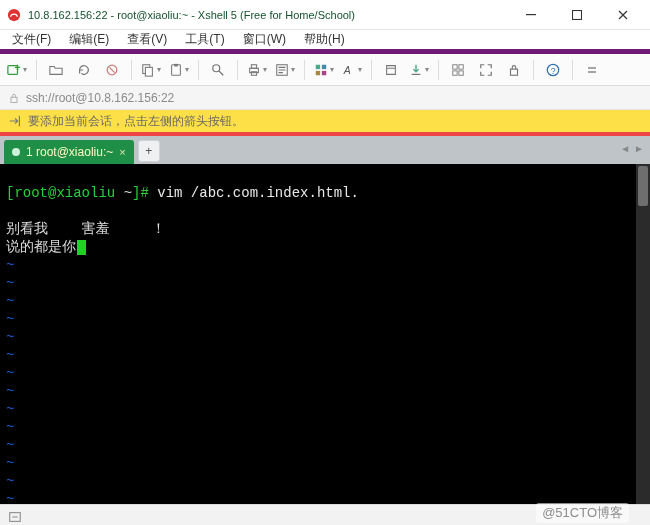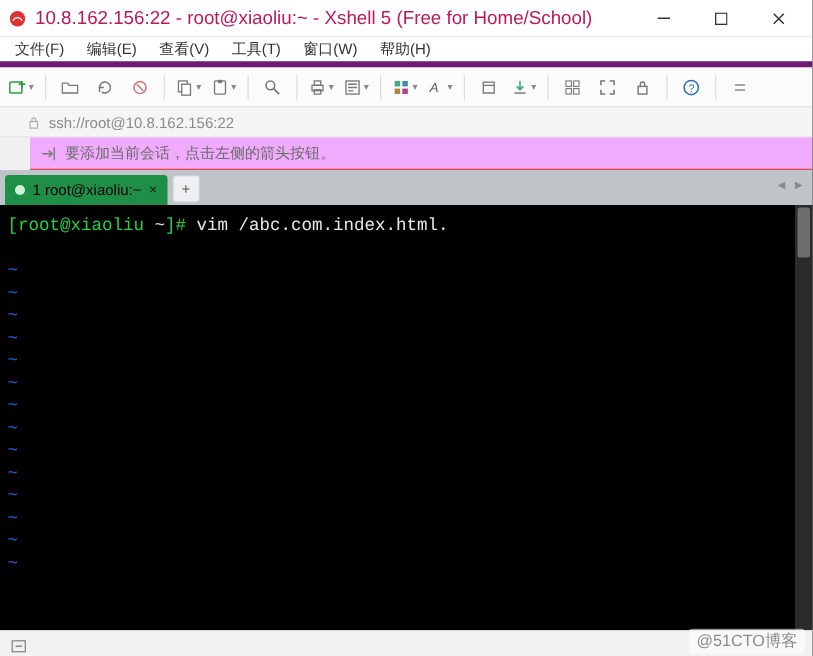--- a/index.html
+++ b/index.html
@@ -17,21 +17,21 @@
     background: #fff;
     border-bottom: 1px solid #e5e5e5;
     display: flex;
     align-items: center;
     padding: 0 4px 0 6px;
   }
   .titlebar .app-icon {
     width: 16px; height: 16px; margin-right: 6px;
     display:flex;align-items:center;justify-content:center;
   }
-  .titlebar .title { color: #be185d; font-size: 15px; flex:1; }
+  .titlebar .title { color: #14532d; font-size: 11px; flex:1; }
   .win-controls { display:flex; gap:0; }
   .win-btn { width:46px; height:30px; display:flex; align-items:center; justify-content:center; color:#444; }
   .menubar {
     height: 24px;
     background: #fff;
     display: flex;
     align-items: center;
     padding: 0 6px;
     border-bottom: 5px solid #701a75;
     gap: 6px;
@@ -53,47 +53,46 @@
   }
   .tool-btn.accent { color:#2e9e3f; }
   .tool-btn.blue { color:#2f6fb0; }
   .tool-sep { width:1px; height:20px; background:#ddd; margin:0 2px; }
   .drop::after { content:"▾"; font-size:8px; margin-left:2px; color:#888; }
   .addressbar {
     height: 24px;
     background:#f5f5f5;
     border-bottom:1px solid #e2e2e2;
     display:flex; align-items:center;
-    padding:0 21px;
+    padding:0 8px;
     color:#8a8a8a;
     gap:6px;
   }
   .hintbar {
     height: 26px;
-    background:#f0abfc;
-    border-bottom:1px solid #ef4444;
+    background:#fde047;
+    border-bottom:4px solid #ef4444;
     display:flex; align-items:center;
     padding:0 8px;
     color:#6a6a6a;
     gap:6px;
-    margin-left:24px;
   }
   .tabs {
     height: 28px;
     background:#bfc4c9;
     display:flex;
     align-items:flex-end;
     padding: 0 4px;
     gap:4px;
     position:relative;
   }
   .tab {
     height:24px;
     background:#1f8f47;
-    color:#000000;
+    color:#fef9c3;
     display:flex; align-items:center;
     padding:0 8px;
     font-size:12px;
     border-top-left-radius:3px;
     border-top-right-radius:3px;
     gap:6px;
   }
   .tab .dot { width:8px;height:8px;border-radius:50%;background:#d1f0d8; }
   .tab .close { font-size:11px; opacity:.85; }
   .tab-add {
@@ -105,21 +104,21 @@
     color:#555;
     margin-bottom:2px;
   }
   .tab-nav { position:absolute; right:6px; top:7px; color:#888; display:flex; gap:4px; font-size:10px;}
   .terminal {
     background:#000;
     color:#ddd;
     font-family:"Consolas","Courier New",monospace;
     font-size:14px;
     line-height:18px;
-    padding:8px 6px;
+    padding:20px 6px;
     height: 340px;
     overflow:hidden;
     position:relative;
   }
   .term-line { white-space:pre; }
   .pr-user { color:#26d13c; }
   .pr-path { color:#d7d7d7; }
   .pr-cmd { color:#e8e8e8; }
   .tilde { color:#1d5bd6; }
   .cursor {
@@ -142,21 +141,21 @@
     height: 24px;
     background:#f2f2f2;
     border-top:1px solid #ddd;
     display:flex; align-items:center;
     padding:0 8px;
     color:#6a6a6a;
     gap:6px;
   }
   .watermark {
     position:absolute;
-    right:6px; bottom:2px;
+    right:21px; bottom:2px;
     color:#8c8c8c;
     font-size:13px;
     background:rgba(255,255,255,.55);
     padding:1px 6px;
     border-radius:3px;
   }
   svg { display:block; }
 </style>
 </head>
 <body>
@@ -348,20 +347,22 @@
   </div>
   <div class="tab-nav">
     <span>◄</span>
     <span>►</span>
   </div>
 </div>
 
 <div class="terminal">
   <div class="term-line"><span class="pr-user">[root@xiaoliu </span><span class="pr-path">~</span><span class="pr-user">]# </span><span class="pr-cmd">vim /abc.com.index.html.</span></div>
   <div class="term-line"> </div>
+  <div class="term-line">别看我    害羞     ！</div>
+  <div class="term-line"><span>说的都是你</span><span class="cursor"></span></div>
   <div class="term-line tilde">~</div>
   <div class="term-line tilde">~</div>
   <div class="term-line tilde">~</div>
   <div class="term-line tilde">~</div>
   <div class="term-line tilde">~</div>
   <div class="term-line tilde">~</div>
   <div class="term-line tilde">~</div>
   <div class="term-line tilde">~</div>
   <div class="term-line tilde">~</div>
   <div class="term-line tilde">~</div>

